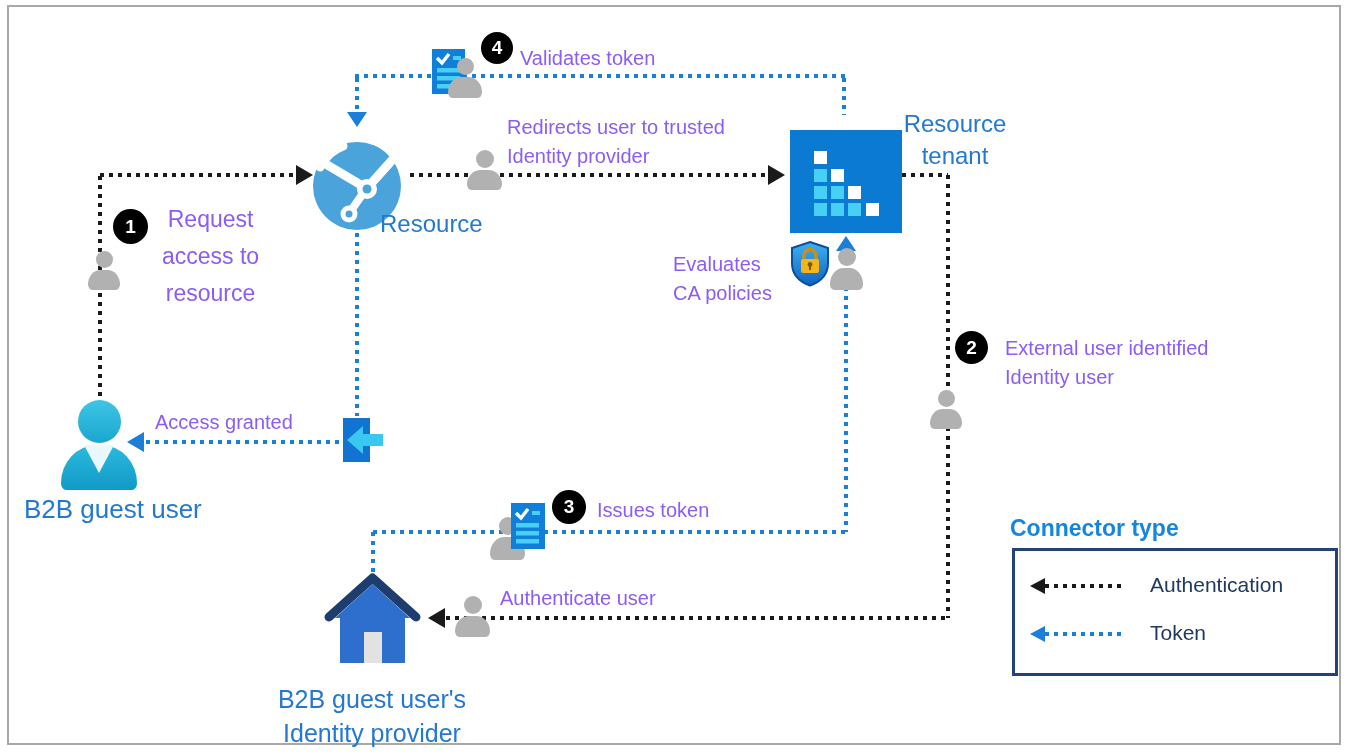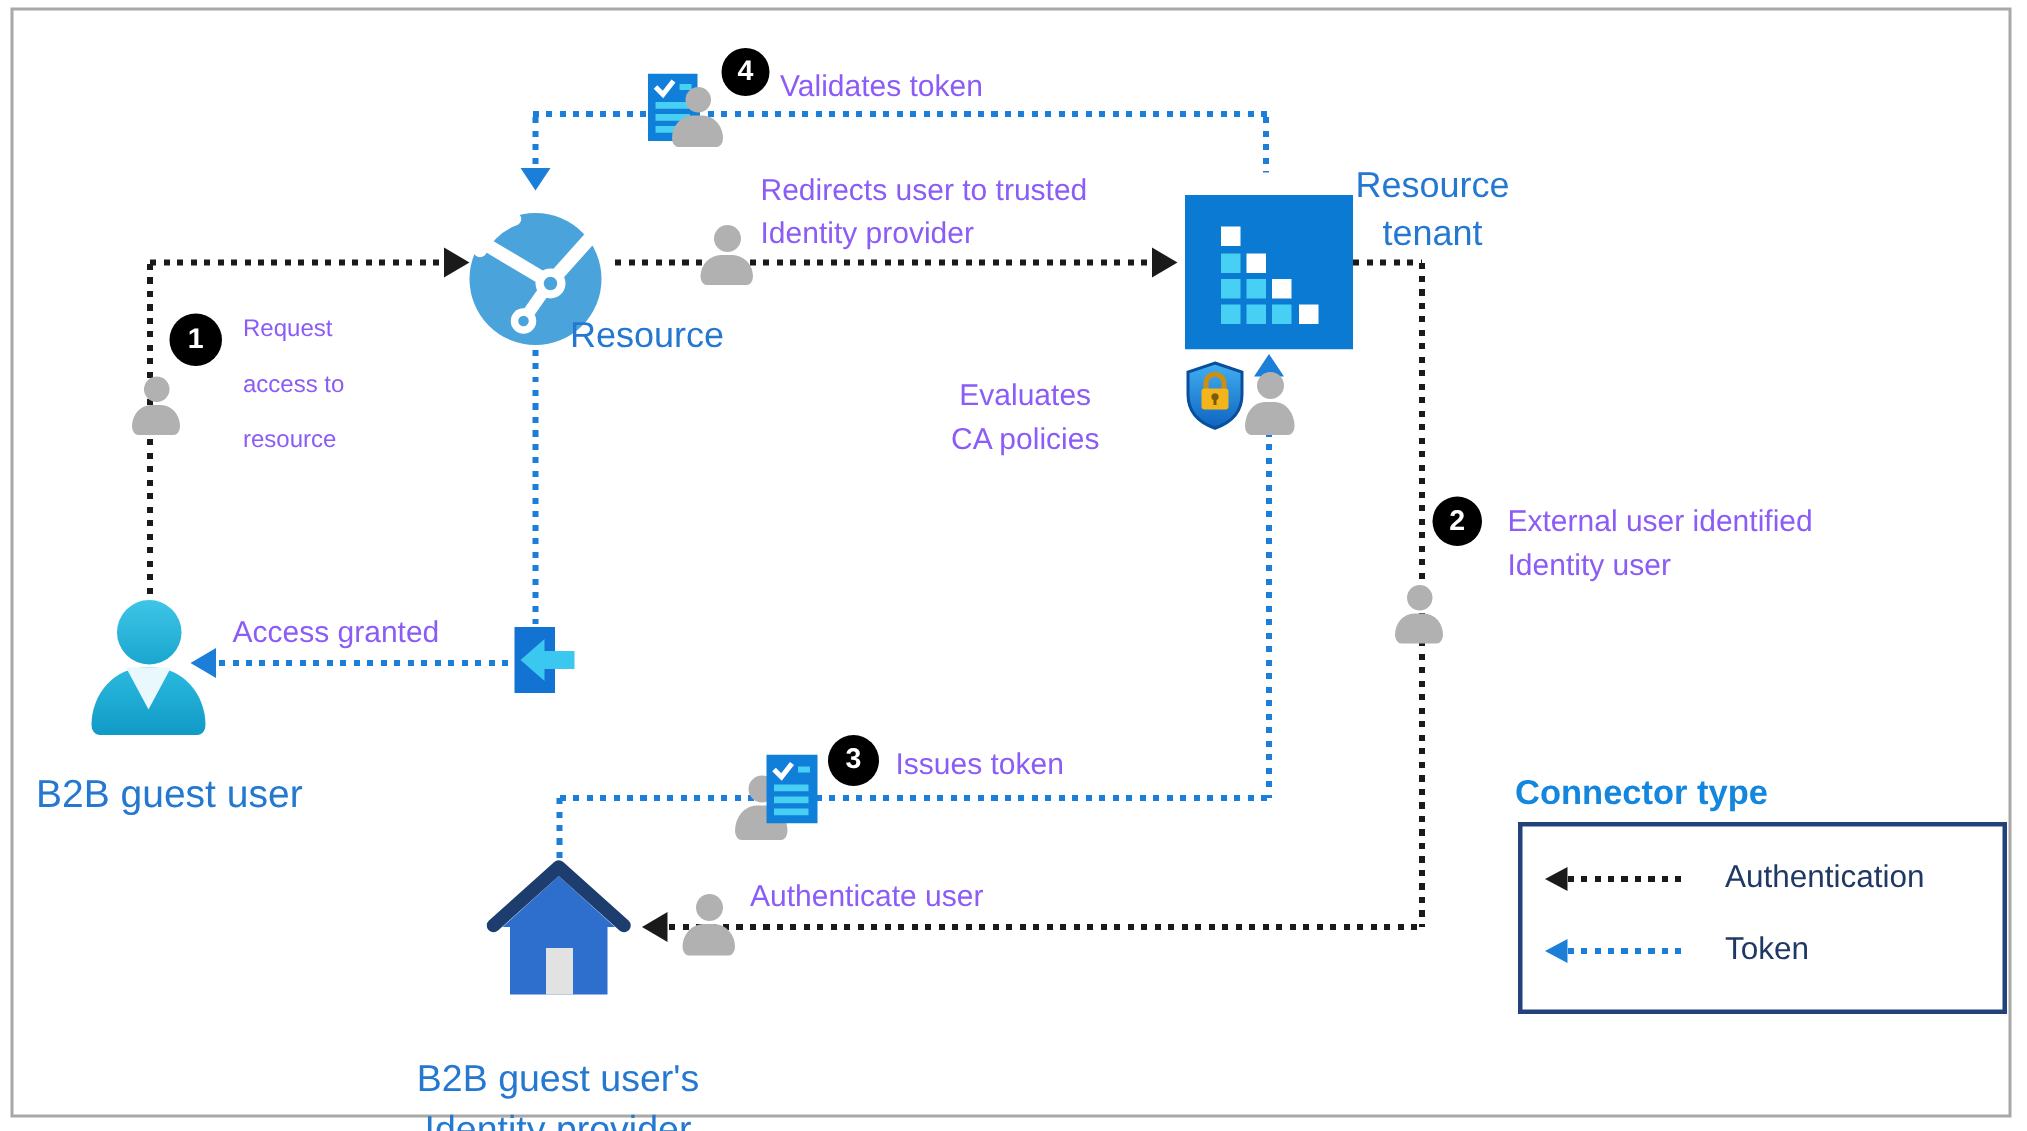--- a/index.html
+++ b/index.html
@@ -17,23 +17,23 @@
   .dv.blue{background:repeating-linear-gradient(180deg,#1b7ed8 0 4px,transparent 4px 9px);}
   
   .ar{position:absolute;width:0;height:0;}
   .ar.right{border-top:10px solid transparent;border-bottom:10px solid transparent;border-left:17px solid #1a1a1a;}
   .ar.left{border-top:10px solid transparent;border-bottom:10px solid transparent;border-right:17px solid #1a1a1a;}
   .ar.left.blue{border-right-color:#1b7ed8;}
   .ar.down{border-left:10px solid transparent;border-right:10px solid transparent;border-top:15px solid #1b7ed8;}
   .ar.up{border-left:10px solid transparent;border-right:10px solid transparent;border-bottom:15px solid #1b7ed8;}
   
   .txt{position:absolute;color:#8b5cf6;font-size:20px;line-height:29px;white-space:nowrap;}
-  .txt.big{font-size:16px;line-height:37px;}
+  .txt.big{font-size:23px;line-height:37px;text-align:center;}
   .txt.entity{color:#2478d0;font-size:24px;line-height:32px;}
-  .txt.entity-lg{color:#2478d0;font-size:26px;line-height:34px;margin-top:20px;}
+  .txt.entity-lg{color:#2478d0;font-size:26px;line-height:34px;}
   .txt.center{text-align:center;}
   
   .stepc{position:absolute;background:#000;border-radius:50%;color:#fff;font-weight:bold;
          display:flex;align-items:center;justify-content:center;font-size:19px;}
   
   .person{position:absolute;}
   .person .head{border-radius:50%;background:#b1b1b1;margin:0 auto;}
   .person .body{background:#b1b1b1;border-radius:55% 55% 6px 6px / 100% 100% 8px 8px;margin-top:2px;}
   
   .guest .head{background:linear-gradient(180deg,#3ec5e6,#1aa6cf);}
@@ -157,21 +157,21 @@
   <div class="txt big" style="left:162px;top:201px;">
     <div>Request</div>
     <div>access to</div>
     <div>resource</div>
   </div>
   <div class="person" style="left:88px;top:251px;width:32px;">
     <div class="head" style="width:17px;height:17px;"></div>
     <div class="body" style="height:20px;"></div>
   </div>
 
-  <div class="txt" style="left:634px;top:250px;text-align:center;">
+  <div class="txt" style="left:673px;top:250px;">
     <div>Evaluates</div>
     <div>CA policies</div>
   </div>
   <div class="person" style="left:830px;top:248px;width:33px;">
     <div class="head" style="width:18px;height:18px;"></div>
     <div class="body" style="height:22px;"></div>
   </div>
 
   <div class="stepc" style="left:955px;top:331px;width:33px;height:33px;">
       <span>2</span>

